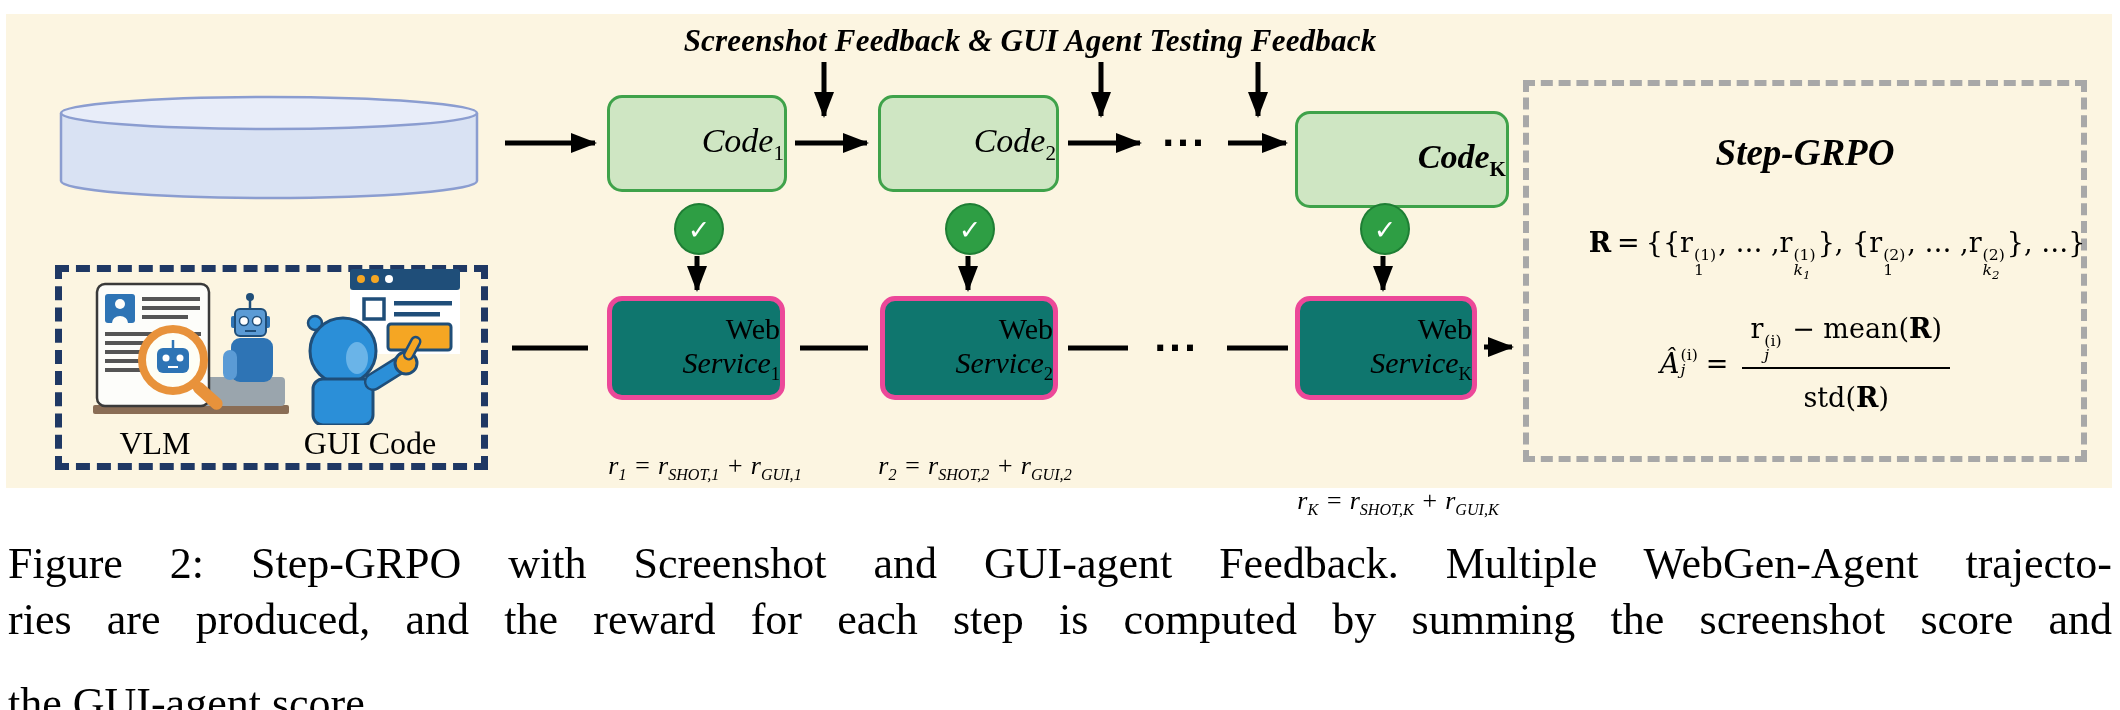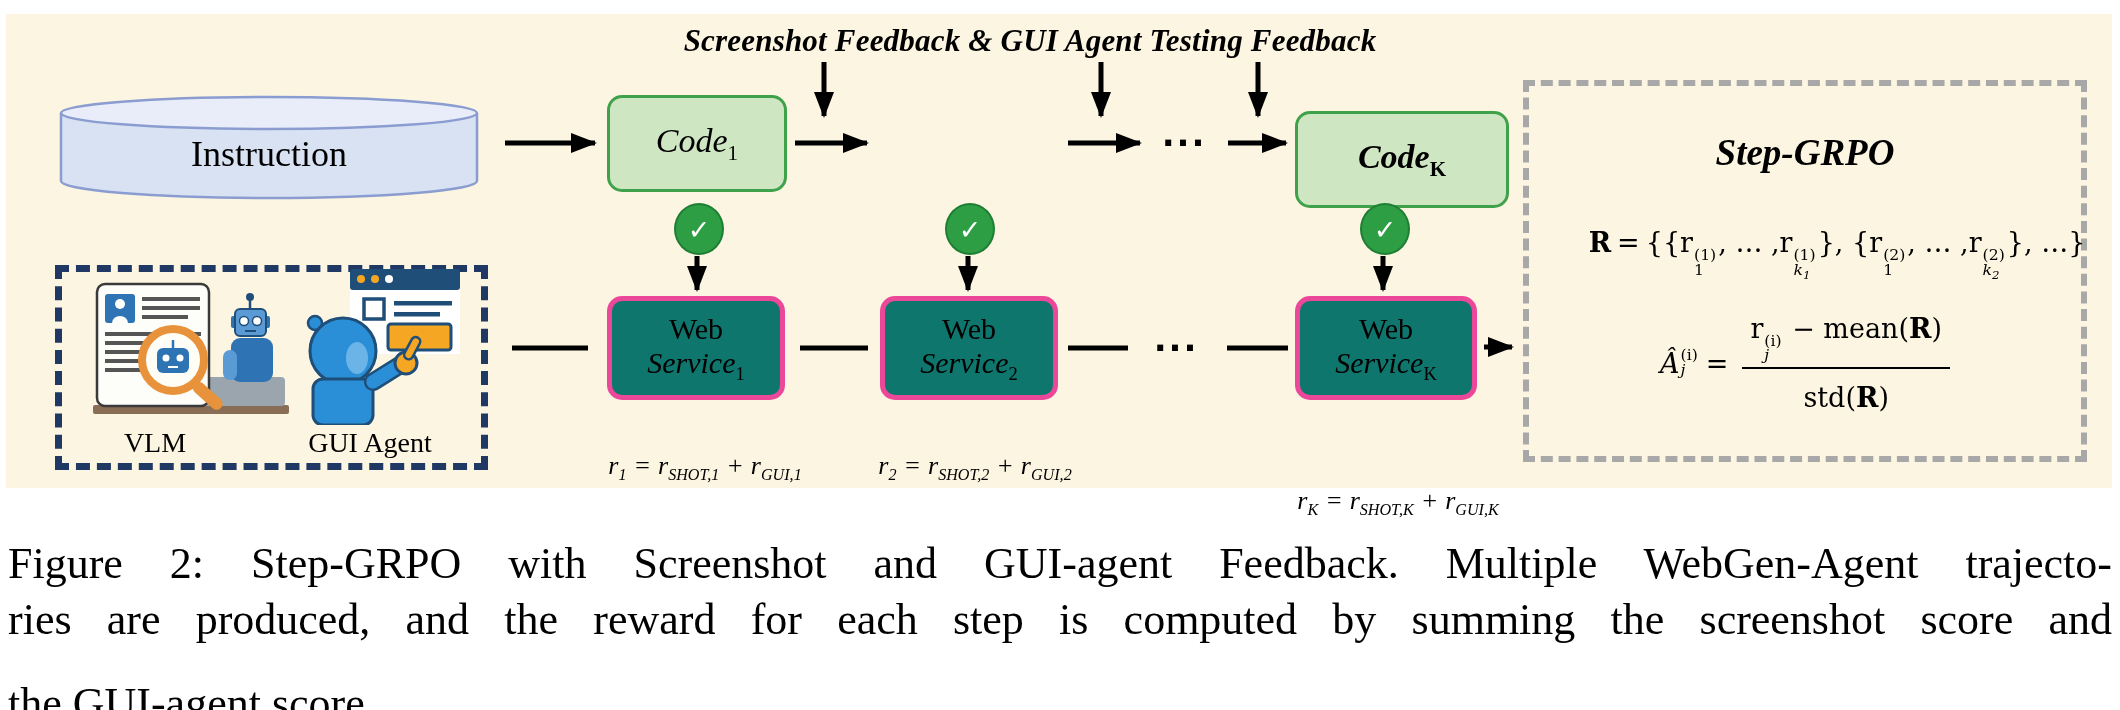--- a/index.html
+++ b/index.html
@@ -5,34 +5,34 @@
   html,body{margin:0;padding:0;background:#ffffff;}
   #canvas{position:relative;width:2120px;height:710px;background:#ffffff;overflow:hidden;
           font-family:"Liberation Serif", serif;color:#000;}
   
   .stage{position:absolute;left:6px;top:14px;width:2106px;height:474px;background:#fcf5e1;}
   .abs{position:absolute;}
   .center{display:flex;align-items:center;justify-content:center;text-align:center;}
   .banner{font-size:31px;font-weight:bold;font-style:italic;letter-spacing:0.2px;}
   .cyl-label{font-size:36px;}
   .node{box-sizing:border-box;border-radius:15px;display:flex;flex-direction:column;
-        align-items:center;justify-content:center;text-align:center;}
+        align-items:flex-end;justify-content:center;text-align:center;}
   .code-box{background:#cfe6c3;border:3px solid #3fa24a;}
   .web-box{background:#0f766e;border:5px solid #ec4899;}
   .mi{font-style:italic;}
   .code-label{font-size:34px;}
   .web-label{font-size:30px;line-height:1.15;}
   sub{font-size:0.62em;}
   .dots{font-size:34px;font-weight:bold;letter-spacing:2px;font-family:"DejaVu Sans", sans-serif;}
   .check{width:46px;height:48px;border-radius:50%;background:#2e9e44;border:2px solid #1e7e34;
          color:#fff;font-size:27px;font-weight:bold;font-family:"DejaVu Sans", sans-serif;}
   .rform{font-size:26px;font-style:italic;white-space:nowrap;}
   .rform .op{padding:0 7px;}
   .dashed-navy{box-sizing:border-box;border:7px dashed #1f3864;}
-  .agent-label{font-size:28px;}
+  .agent-label{font-size:32px;}
   .grpo-panel{box-sizing:border-box;border:6px dashed #a8a8a8;}
   .grpo-title{font-size:37px;font-weight:bold;font-style:italic;}
   .formula{font-size:27px;white-space:nowrap;font-family:"DejaVu Serif", serif;}
   .bold{font-weight:bold;}
   .ss{display:inline-flex;flex-direction:column;align-items:flex-start;
       font-size:0.58em;line-height:0.95;vertical-align:-0.5em;margin:0 2px 0 1px;}
   .ss .idx{font-size:0.75em;}
   .frac{display:inline-flex;flex-direction:column;align-items:center;vertical-align:middle;margin-left:8px;}
   .frac .num{padding:0 8px 4px;border-bottom:2.5px solid #000;}
   .frac .den{padding-top:13px;}
@@ -77,24 +77,26 @@
       <line x1="1068" y1="348" x2="1128" y2="348" stroke="#000" stroke-width="5"></line>
       <line x1="1227" y1="348" x2="1288" y2="348" stroke="#000" stroke-width="5"></line>
 
       <line x1="1484" y1="347" x2="1512" y2="347" stroke="#000" stroke-width="5" marker-end="url(#ah)"></line>
     </svg>
 
     <svg class="abs" style="left:52px;top:79px;" width="422" height="110" viewBox="0 0 422 110">
       <path d="M3 20 v68 a208 17 0 0 0 416 0 v-68" fill="#d9e2f3" stroke="#8b9dd0" stroke-width="2.5"></path>
       <ellipse cx="211" cy="20" rx="208" ry="16" fill="#e8edf9" stroke="#8b9dd0" stroke-width="2.5"></ellipse>
     </svg>
-    <div class="abs center cyl-label" style="left:52px;top:118px;width:422px;height:44px;">Instruction</div>
 
     <div class="abs node code-box" style="left:601px;top:81px;width:180px;height:97px;">
       <div class="code-label"><span class="mi">Code</span><sub>1</sub></div>
+    </div>
+    <div class="abs node code-box" style="left:872px;top:81px;width:181px;height:97px;">
+      <div class="code-label"><span class="mi">Code</span><sub>2</sub></div>
     </div>
     <div class="abs node code-box" style="left:1289px;top:97px;width:214px;height:97px;font-weight:bold;">
       <div class="code-label"><span class="mi">Code</span><sub>K</sub></div>
     </div>
     <div class="abs center dots" style="left:1144px;top:107px;width:68px;height:44px;">···</div>
 
     <div class="abs center check" style="left:668px;top:189px;">✓</div>
     <div class="abs center check" style="left:939px;top:189px;">✓</div>
     <div class="abs center check" style="left:1354px;top:189px;">✓</div>
 
@@ -177,21 +179,21 @@
       <g transform="rotate(-32 70 122)">
         <rect x="68" y="114" width="48" height="16" rx="8" fill="#2b8fd8" stroke="#1f4e79" stroke-width="2.5"></rect>
       </g>
       <circle cx="108" cy="100" r="11" fill="#f5a623" stroke="#1f4e79" stroke-width="3"></circle>
       <g transform="rotate(28 110 92)">
         <rect x="106" y="72" width="9" height="24" rx="4.5" fill="#f5a623" stroke="#1f4e79" stroke-width="2.5"></rect>
       </g>
     </svg>
 
     <div class="abs center agent-label" style="left:79px;top:411px;width:140px;height:36px;">VLM</div>
-    <div class="abs center agent-label" style="left:284px;top:411px;width:160px;height:36px;">GUI Agent</div>
+    <div class="abs center agent-label" style="left:284px;top:411px;width:160px;height:36px;">GUI Code</div>
 
     <div class="abs grpo-panel" style="left:1517px;top:66px;width:564px;height:382px;">
       <div class="abs center grpo-title" style="left:0;top:44px;width:552px;height:44px;">Step-GRPO</div>
 
       <div class="abs center formula" style="left:0;top:140px;width:616px;height:56px;">
         <span>
           <span class="bold">R</span><span class="sp">=</span><span>{</span><span>{</span><span>r</span><span class="ss">
               <span>(1)</span>
               <span>1</span>
             </span><span>, … ,</span><span>r</span><span class="ss">

